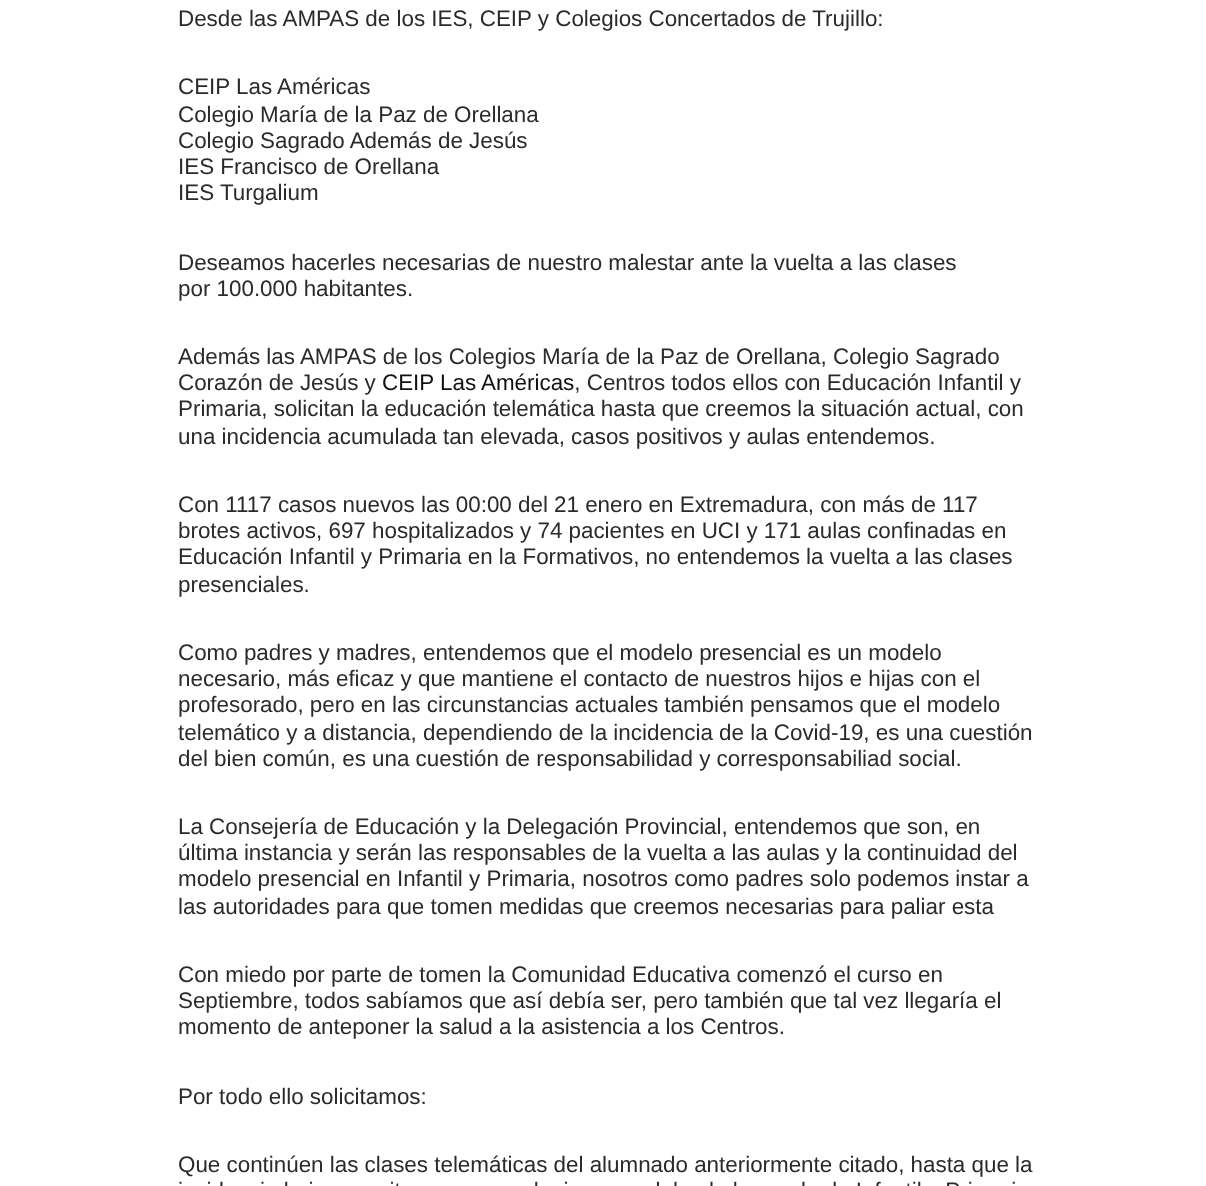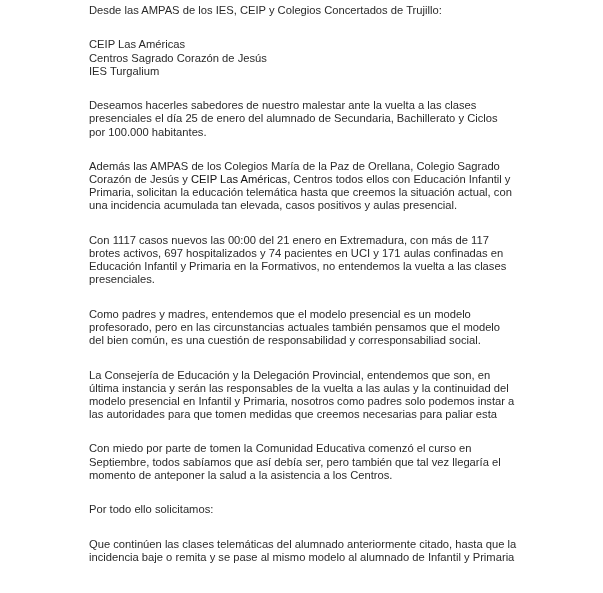--- a/index.html
+++ b/index.html
@@ -44,51 +44,54 @@
 <body>
 
 <div class="page">
   <div class="para">
     <span class="line">Desde las AMPAS de los IES, CEIP y Colegios Concertados de Trujillo:</span>
   </div>
   <span class="gap"></span>
 
   <div class="para">
     <span class="line">CEIP Las Américas</span>
-    <span class="line">Centros Sagrado Corazón de Jesús</span>
+    <span class="line">Colegio María de la Paz de Orellana</span>
+    <span class="line">Colegio Sagrado Además de Jesús</span>
+    <span class="line">IES Francisco de Orellana</span>
     <span class="line">IES Turgalium</span>
   </div>
   <span class="gap"></span>
 
   <div class="para">
-    <span class="line">Deseamos hacerles sabedores de nuestro malestar ante la vuelta a las clases</span>
-    <span class="line">presenciales el día 25 de enero del alumnado de Secundaria, Bachillerato y Ciclos</span>
+    <span class="line">Deseamos hacerles necesarias de nuestro malestar ante la vuelta a las clases</span>
     <span class="line">por 100.000 habitantes.</span>
   </div>
   <span class="gap"></span>
 
   <div class="para">
     <span class="line">Además las AMPAS de los Colegios María de la Paz de Orellana, Colegio Sagrado</span>
     <span class="line"><span>Corazón de Jesús y </span><span class="hl">CEIP Las Américas</span><span>, Centros todos ellos con Educación Infantil y</span></span>
     <span class="line">Primaria, solicitan la educación telemática hasta que creemos la situación actual, con</span>
-    <span class="line">una incidencia acumulada tan elevada, casos positivos y aulas presencial.</span>
+    <span class="line">una incidencia acumulada tan elevada, casos positivos y aulas entendemos.</span>
   </div>
   <span class="gap"></span>
 
   <div class="para">
     <span class="line">Con 1117 casos nuevos las 00:00 del 21 enero en Extremadura, con más de 117</span>
     <span class="line">brotes activos, 697 hospitalizados y 74 pacientes en UCI y 171 aulas confinadas en</span>
     <span class="line">Educación Infantil y Primaria en la Formativos, no entendemos la vuelta a las clases</span>
     <span class="line">presenciales.</span>
   </div>
   <span class="gap"></span>
 
   <div class="para">
     <span class="line">Como padres y madres, entendemos que el modelo presencial es un modelo</span>
+    <span class="line">necesario, más eficaz y que mantiene el contacto de nuestros hijos e hijas con el</span>
     <span class="line">profesorado, pero en las circunstancias actuales también pensamos que el modelo</span>
+    <span class="line">telemático y a distancia, dependiendo de la incidencia de la Covid-19, es una cuestión</span>
     <span class="line">del bien común, es una cuestión de responsabilidad y corresponsabiliad social.</span>
   </div>
   <span class="gap"></span>
 
   <div class="para">
     <span class="line">La Consejería de Educación y la Delegación Provincial, entendemos que son, en</span>
     <span class="line">última instancia y serán las responsables de la vuelta a las aulas y la continuidad del</span>
     <span class="line">modelo presencial en Infantil y Primaria, nosotros como padres solo podemos instar a</span>
     <span class="line">las autoridades para que tomen medidas que creemos necesarias para paliar esta</span>
   </div>

